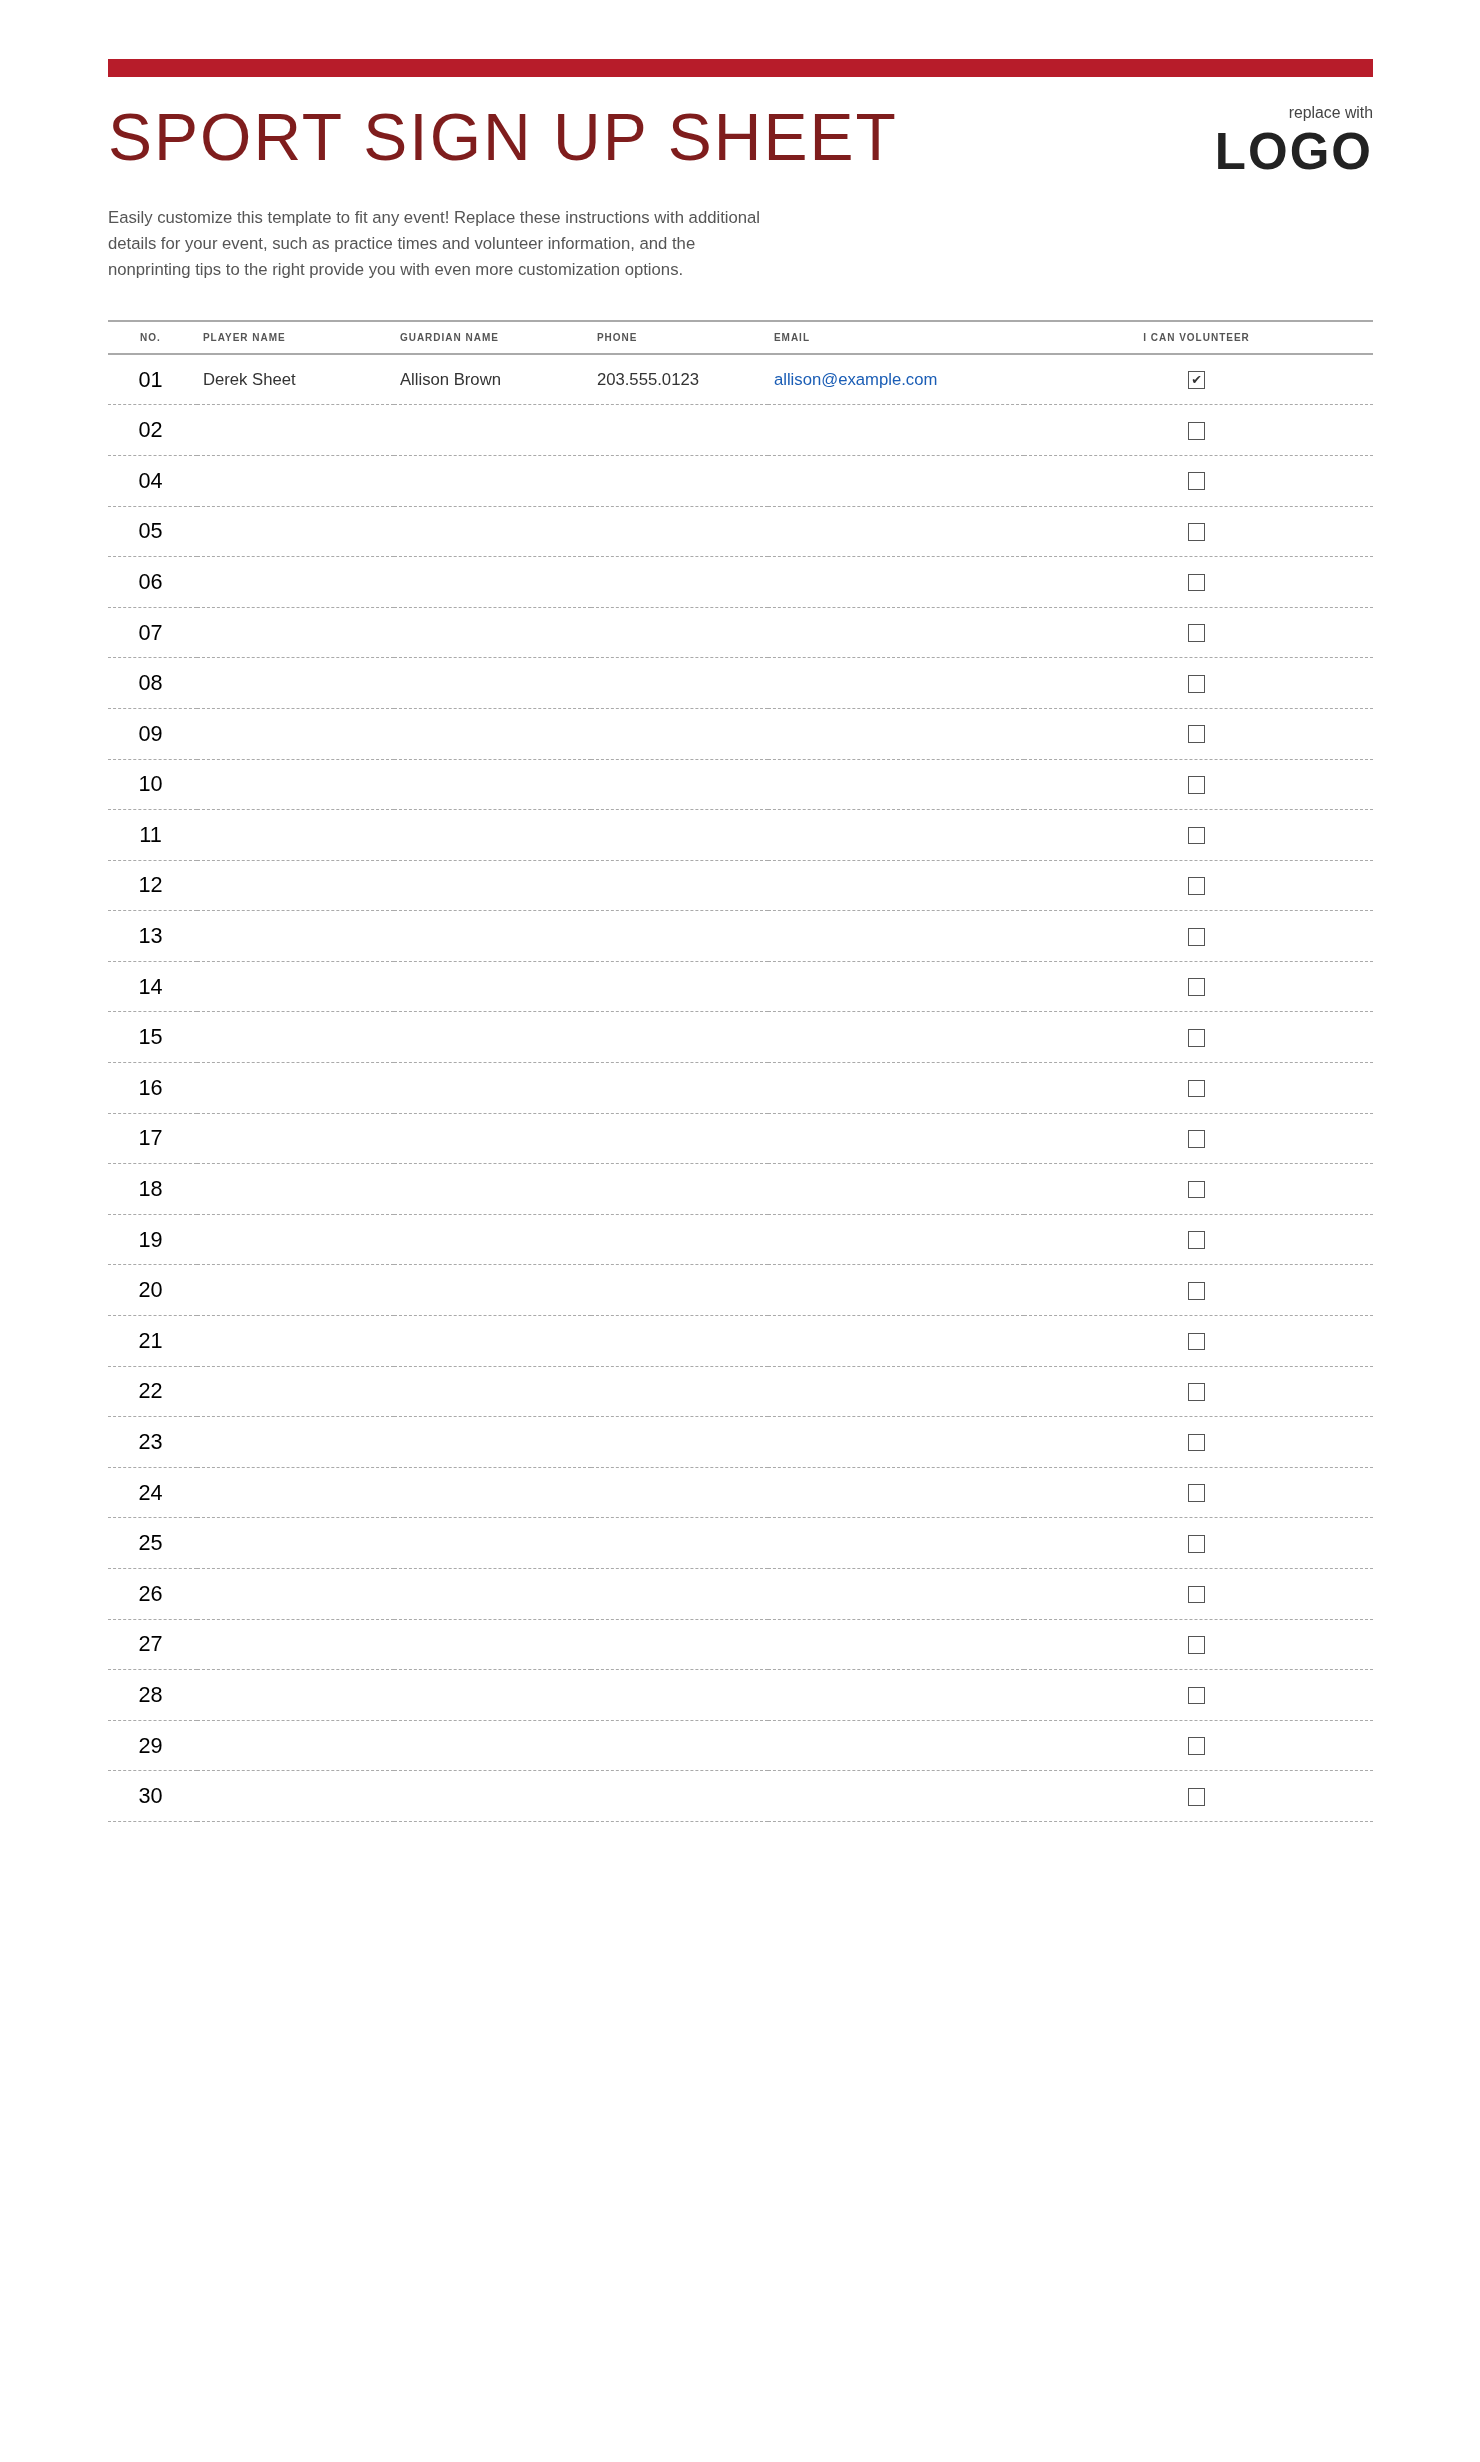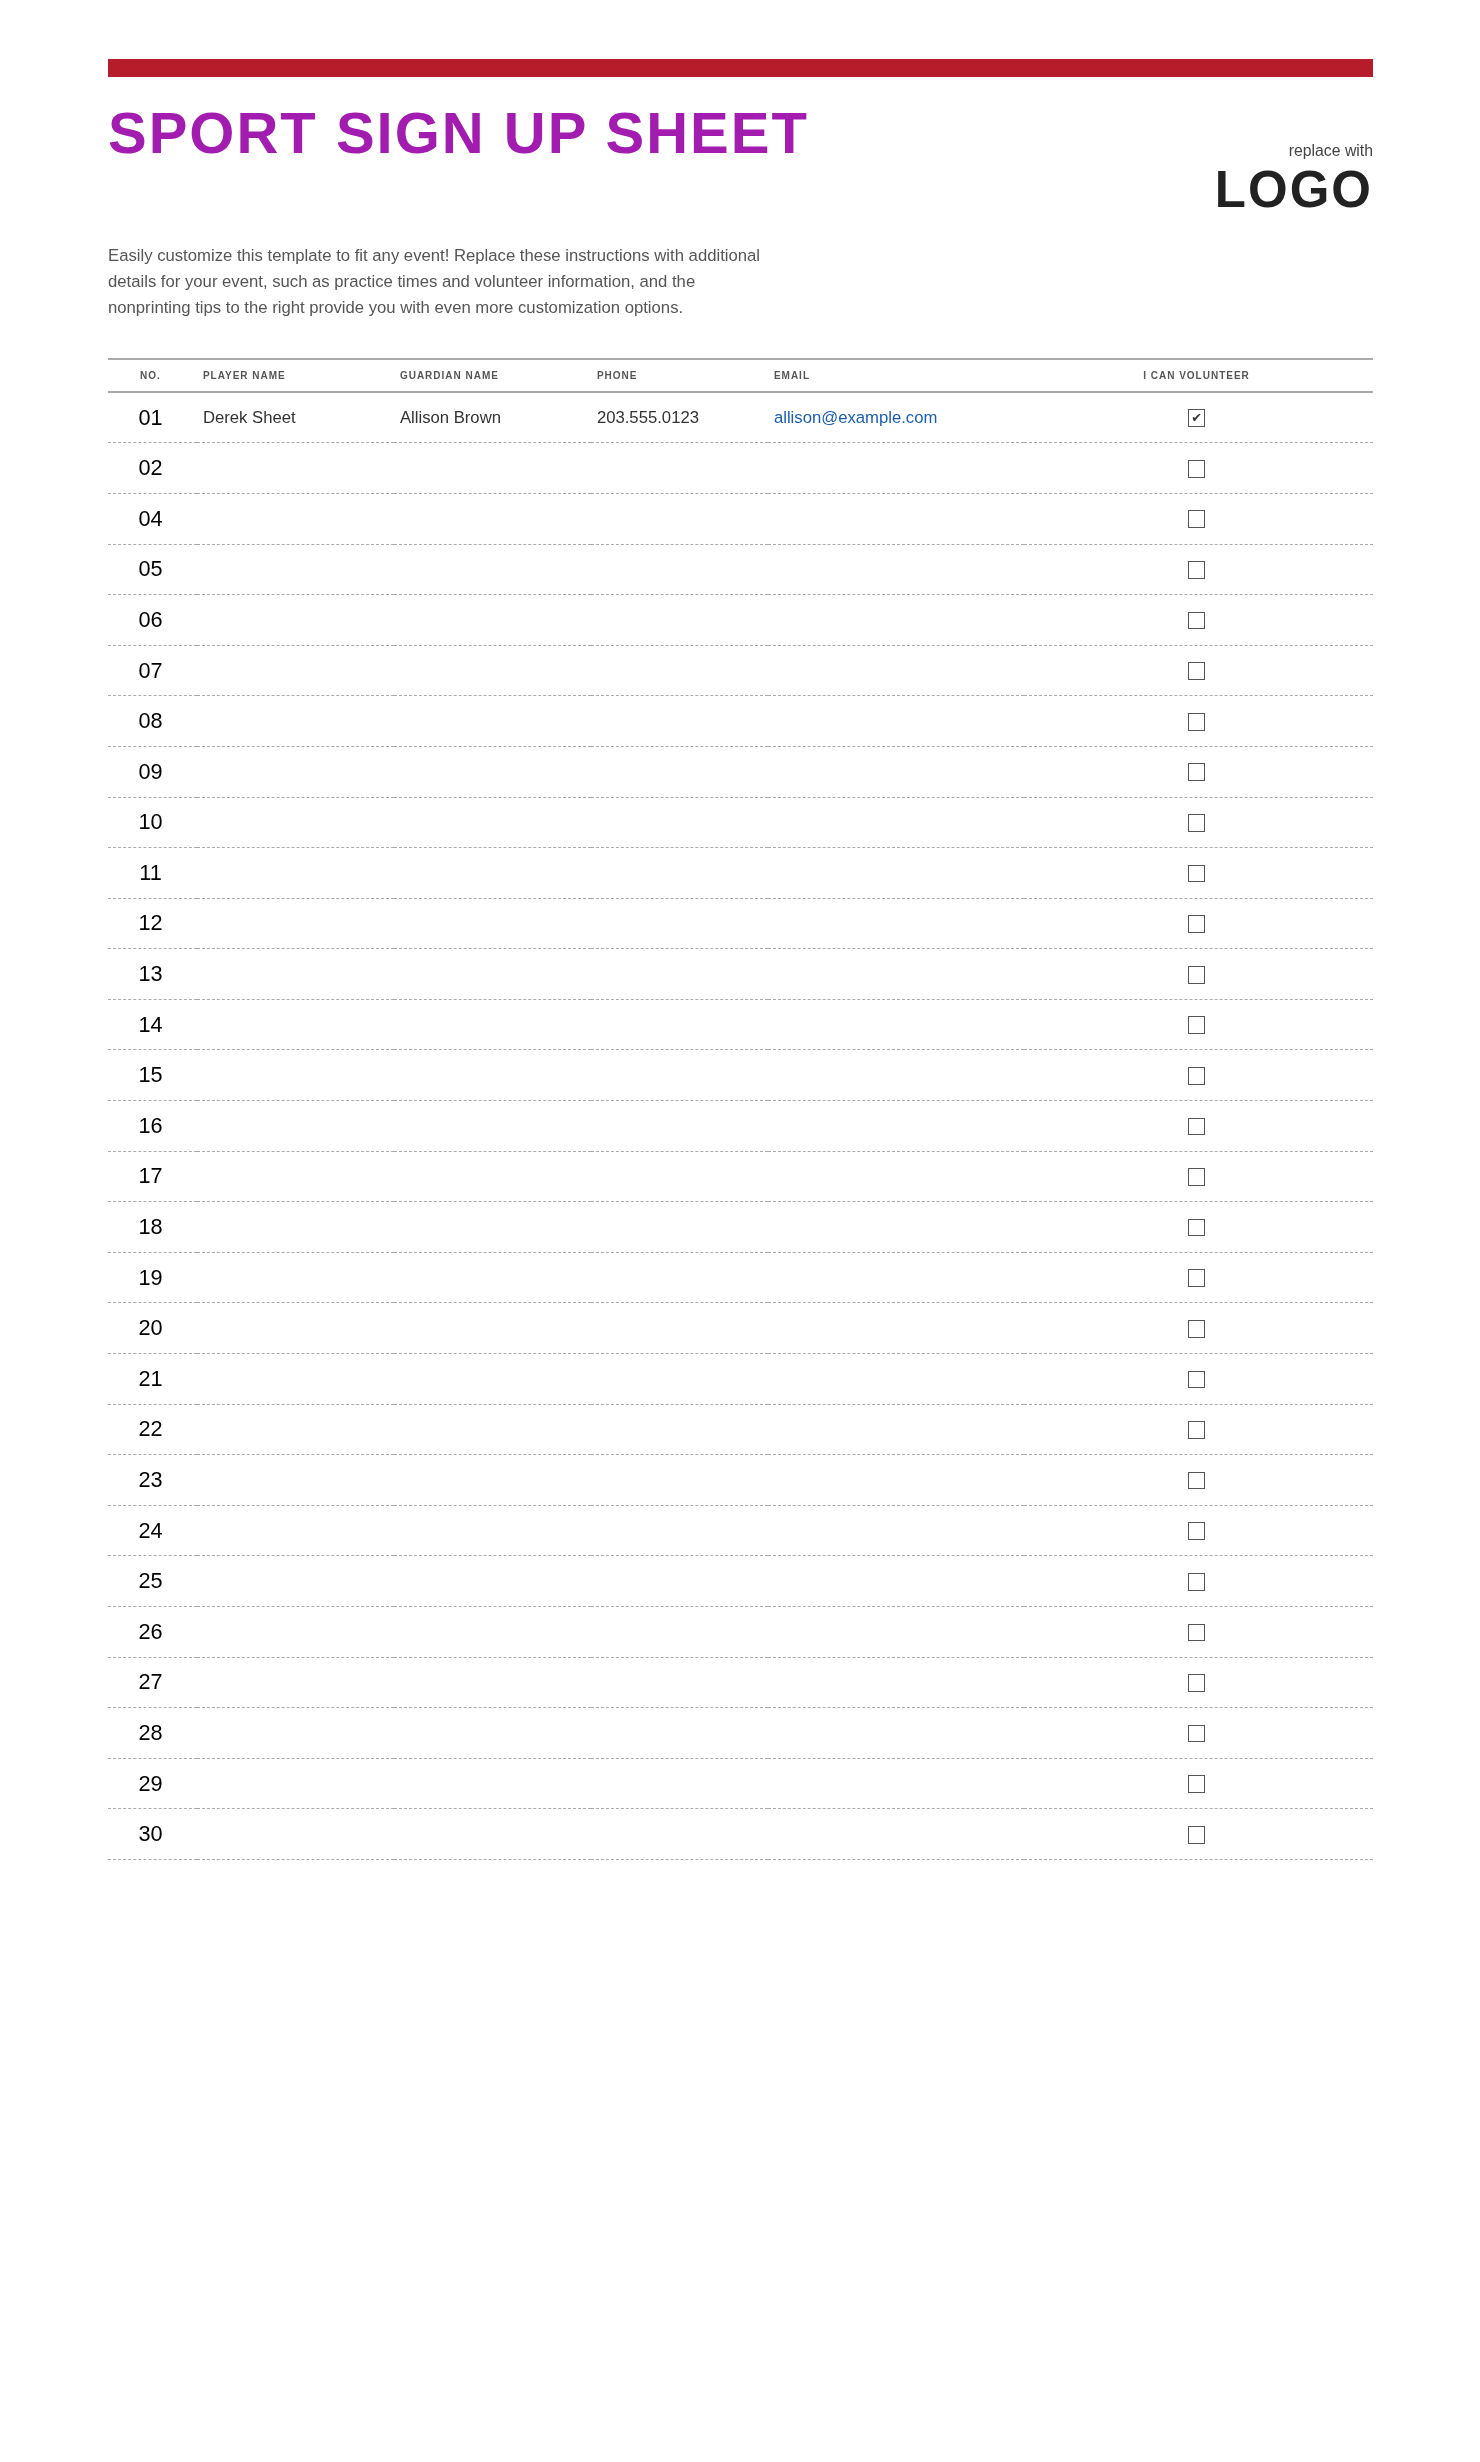--- a/index.html
+++ b/index.html
@@ -22,31 +22,30 @@
       background: #b71c2a;
       margin-bottom: 27.6px;
     }
     .header-row {
       display: flex;
       align-items: flex-start;
       justify-content: space-between;
       margin-bottom: 25.6px;
     }
     .title {
-      font-size: 58px;
-      font-weight: 700;
-      color: #a21caf;
+      font-size: 66px;
+      font-weight: 400;
+      color: #7f1d1d;
       letter-spacing: 2px;
       text-transform: uppercase;
       line-height: 1;
     }
     .logo-area {
       text-align: right;
       line-height: 1.1;
-      margin-top: 38px;
     }
     .logo-small {
       font-size: 15.8px;
       color: #444;
       display: block;
       margin-bottom: 2px;
     }
     .logo-big {
       font-size: 51px;
       font-weight: 900;

